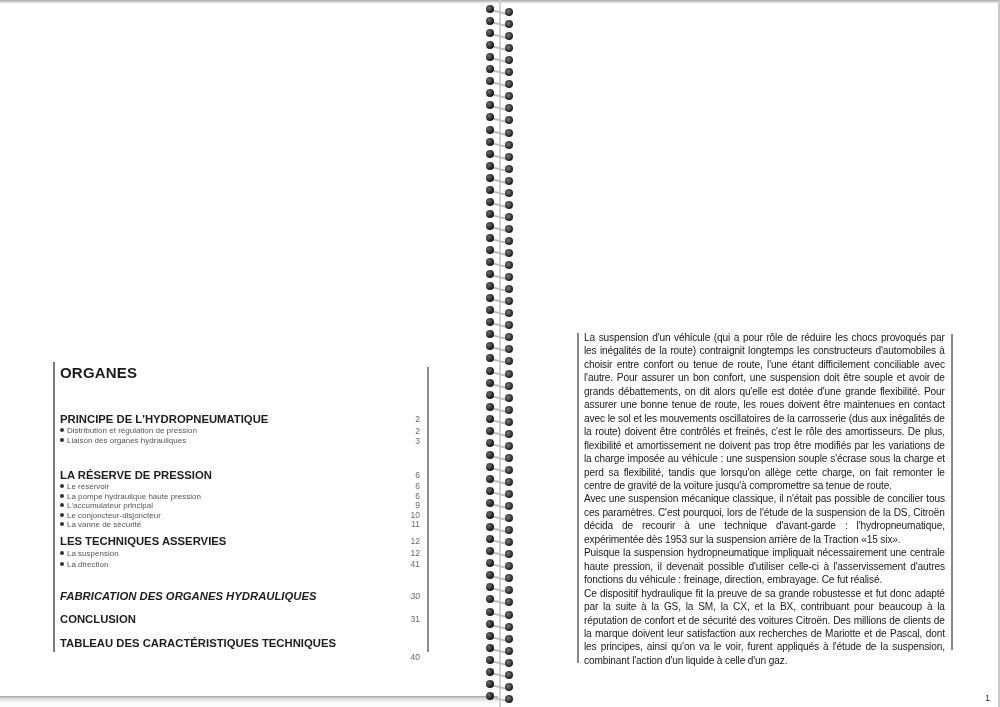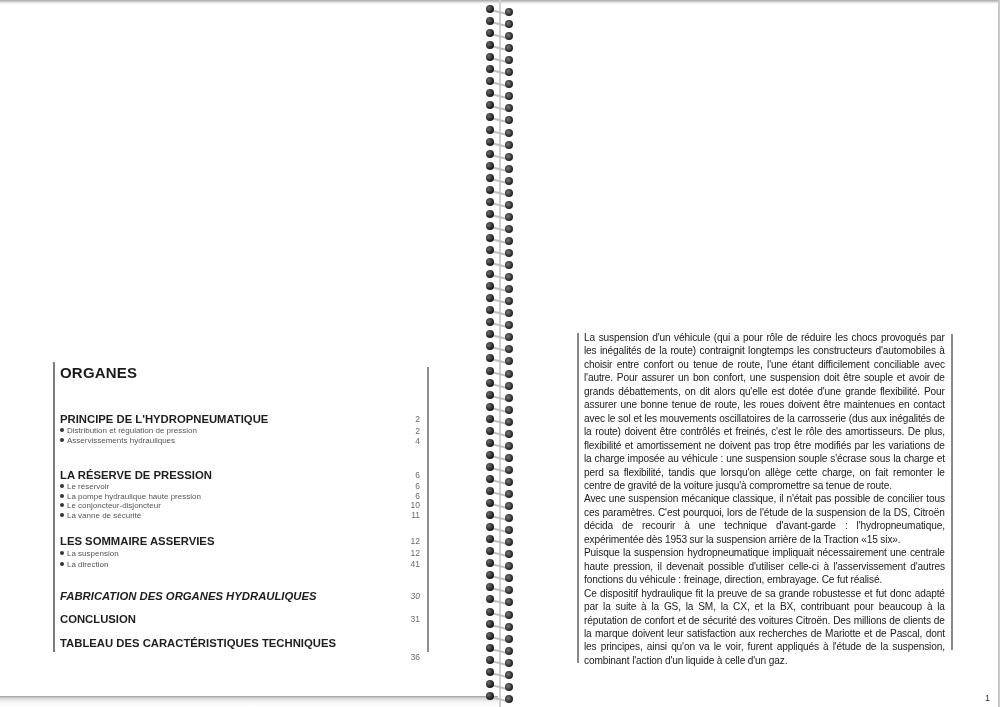--- a/index.html
+++ b/index.html
@@ -384,37 +384,38 @@
 <div class="toc-border-right"></div>
 
 <div class="toc-title">ORGANES</div>
 
 <div class="toc-section" style="top:401px;">
   <div class="toc-heading">
     <span>PRINCIPE DE L'HYDROPNEUMATIQUE</span>
     <span class="pg">2</span>
   </div>
   <div class="toc-item"><span class="bullet"></span><span>Distribution et régulation de pression</span><span class="pg">2</span></div>
-  <div class="toc-item"><span class="bullet"></span><span>Asservissements hydrauliques</span><span class="pg">4</span></div>
+  <div class="toc-item"><span class="bullet"></span><span>Liaison des organes hydrauliques</span><span class="pg">3</span></div>
 </div>
 
 <div class="toc-section" style="top:457px;">
   <div class="toc-heading">
     <span>LA RÉSERVE DE PRESSION</span>
     <span class="pg">6</span>
   </div>
   <div class="toc-item" style="line-height:9.5px"><span class="bullet"></span><span>Le réservoir</span><span class="pg">6</span></div>
   <div class="toc-item" style="line-height:9.5px"><span class="bullet"></span><span>La pompe hydraulique haute pression</span><span class="pg">6</span></div>
+  <div class="toc-item" style="line-height:9.5px"><span class="bullet"></span><span>L'accumulateur principal</span><span class="pg">9</span></div>
   <div class="toc-item" style="line-height:9.5px"><span class="bullet"></span><span>Le conjoncteur-disjoncteur</span><span class="pg">10</span></div>
   <div class="toc-item" style="line-height:9.5px"><span class="bullet"></span><span>La vanne de sécurité</span><span class="pg">11</span></div>
 </div>
 
 <div class="toc-section" style="top:523px;">
   <div class="toc-heading">
-    <span>LES SOMMAIRE ASSERVIES</span>
+    <span>LES TECHNIQUES ASSERVIES</span>
     <span class="pg">12</span>
   </div>
   <div class="toc-item" style="line-height:11.3px"><span class="bullet"></span><span>La suspension</span><span class="pg">12</span></div>
   <div class="toc-item" style="line-height:11.3px"><span class="bullet"></span><span>La direction</span><span class="pg">41</span></div>
 </div>
 
 <div class="toc-section" style="top:578px;font-style:italic;">
   <div class="toc-heading">
     <span>FABRICATION DES ORGANES HYDRAULIQUES</span>
     <span class="pg">30</span>
@@ -424,21 +425,21 @@
 <div class="toc-section" style="top:601px;">
   <div class="toc-heading">
     <span>CONCLUSION</span>
     <span class="pg">31</span>
   </div>
 </div>
 
 <div class="toc-section" style="top:625px;">
   <div class="toc-heading" style="line-height:12px">
     <span class="hl2">TABLEAU DES CARACTÉRISTIQUES TECHNIQUES</span>
-    <span class="pg" style="top:14px">36</span>
+    <span class="pg" style="top:14px">40</span>
   </div>
 </div>
 
 <div class="text-border-left"></div>
 <div class="text-border-right"></div>
 
 <div class="body-text">
   <p>La suspension d'un véhicule (qui a pour rôle de réduire les chocs provoqués par les inégalités de la route) contraignit longtemps les constructeurs d'automobiles à choisir entre confort ou tenue de route, l'une étant difficilement conciliable avec l'autre. Pour assurer un bon confort, une suspension doit être souple et avoir de grands débattements, on dit alors qu'elle est dotée d'une grande flexibilité. Pour assurer une bonne tenue de route, les roues doivent être maintenues en contact avec le sol et les mouvements oscillatoires de la carrosserie (dus aux inégalités de la route) doivent être contrôlés et freinés, c'est le rôle des amortisseurs. De plus, flexibilité et amortissement ne doivent pas trop être modifiés par les variations de la charge imposée au véhicule : une suspension souple s'écrase sous la charge et perd sa flexibilité, tandis que lorsqu'on allège cette charge, on fait remonter le centre de gravité de la voiture jusqu'à compromettre sa tenue de route.</p>
   <p>Avec une suspension mécanique classique, il n'était pas possible de concilier tous ces paramètres. C'est pourquoi, lors de l'étude de la suspension de la DS, Citroën décida de recourir à une technique d'avant-garde : l'hydropneumatique, expérimentée dès 1953 sur la suspension arrière de la Traction «15 six».</p>
   <p>Puisque la suspension hydropneumatique impliquait nécessairement une centrale haute pression, il devenait possible d'utiliser celle-ci à l'asservissement d'autres fonctions du véhicule : freinage, direction, embrayage. Ce fut réalisé.</p>

